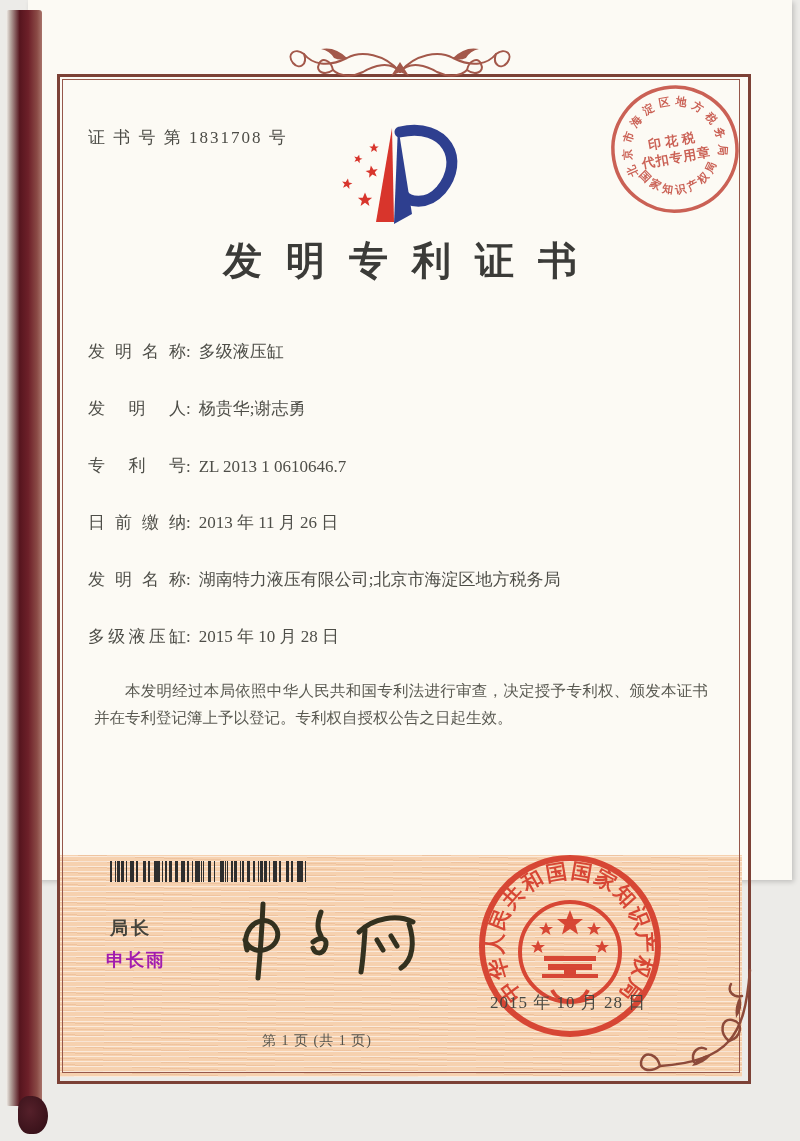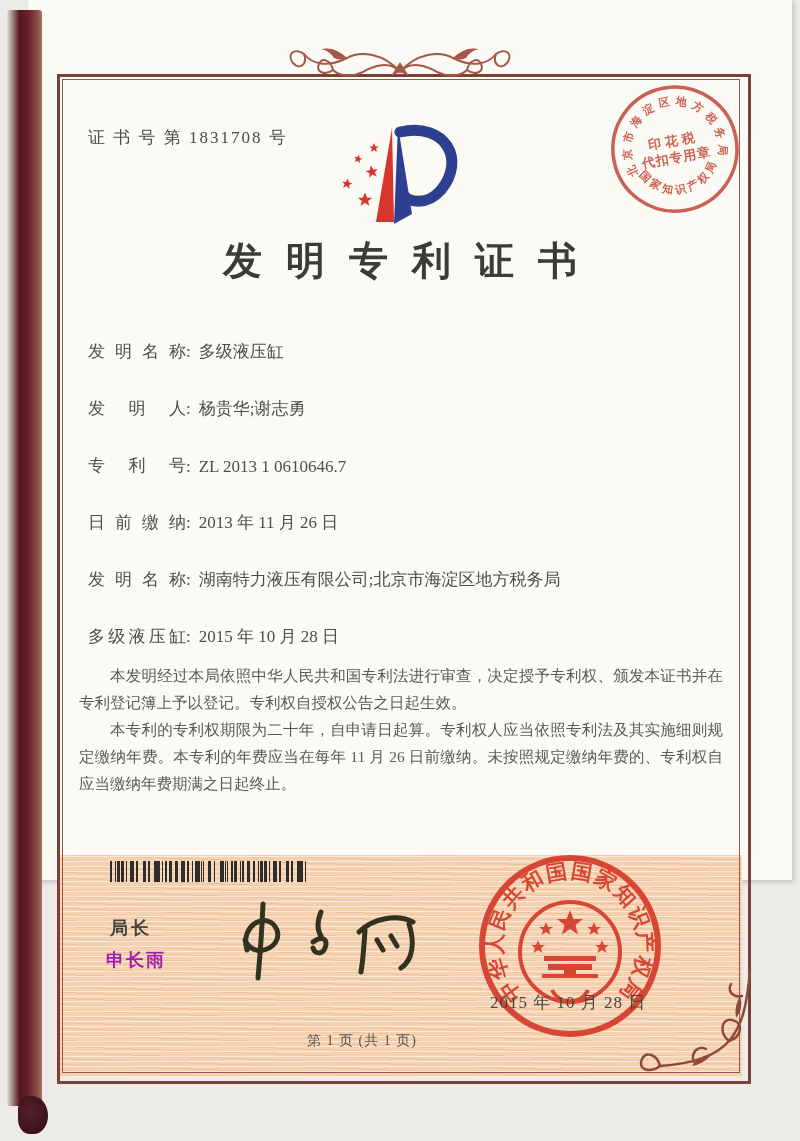--- a/index.html
+++ b/index.html
@@ -58,21 +58,21 @@
   .field-row{position:absolute;left:0;font-size:17px;color:#4e4e48;white-space:nowrap;}
   .field-label{
     display:inline-block;width:98px;text-align:justify;text-align-last:justify;
     vertical-align:bottom;
   }
   .field-colon{margin-right:8px;}
   .paras{
     position:absolute;left:51px;top:662px;width:644px;z-index:3;
     font-size:15.5px;line-height:27px;color:#5a5a52;text-align:justify;
   }
-  .paras p{margin:0;text-indent:2em;}
+  .paras p{margin:15px;text-indent:2em;}
   .barcode{
     position:absolute;left:82px;top:861px;width:198px;height:21px;z-index:3;
     background-image:
       repeating-linear-gradient(90deg,#2e2e2e 0 2px,transparent 2px 5px,#2e2e2e 5px 6px,transparent 6px 11px),
       repeating-linear-gradient(90deg,#2e2e2e 0 1px,transparent 1px 7px,#2e2e2e 7px 10px,transparent 10px 13px);
   }
   .signer-title{
     position:absolute;left:82px;top:916px;z-index:3;
     font-family:"Liberation Sans","DejaVu Sans",sans-serif;
     font-size:18px;font-weight:600;color:#45443c;letter-spacing:3px;
@@ -83,21 +83,21 @@
     font-size:18px;font-weight:600;color:#a21caf;letter-spacing:2px;
   }
   .signature{position:absolute;left:197px;top:898px;z-index:3;}
   .bigseal{position:absolute;left:444px;top:850px;z-index:4;opacity:.93;}
   .grant-date{
     position:absolute;left:462px;top:991px;z-index:5;
     font-size:17px;color:#474740;letter-spacing:1px;white-space:nowrap;
   }
   .page-footer{
     position:absolute;left:234px;top:1032px;width:200px;z-index:3;
-    text-align:center;font-size:14px;color:#55544c;letter-spacing:1px;
+    text-align:left;font-size:14px;color:#55544c;letter-spacing:1px;
   }
   .stamp-center-1{font-size:13px;font-weight:600;}
   .stamp-center-2{font-size:13px;font-weight:600;}
 </style>
 </head>
 <body>
 
 <div class="page">
 
   <div class="peach"></div>
@@ -176,21 +176,20 @@
     <div class="field-row" style="top:4px"><span class="field-label">发明名称</span><span class="field-colon">:</span><span class="field-value">多级液压缸</span></div>
     <div class="field-row" style="top:61px"><span class="field-label">发明人</span><span class="field-colon">:</span><span class="field-value">杨贵华;谢志勇</span></div>
     <div class="field-row" style="top:118px"><span class="field-label">专利号</span><span class="field-colon">:</span><span class="field-value">ZL 2013 1 0610646.7</span></div>
     <div class="field-row" style="top:175px"><span class="field-label">日前缴纳</span><span class="field-colon">:</span><span class="field-value">2013 年 11 月 26 日</span></div>
     <div class="field-row" style="top:232px"><span class="field-label">发明名称</span><span class="field-colon">:</span><span class="field-value">湖南特力液压有限公司;北京市海淀区地方税务局</span></div>
     <div class="field-row" style="top:289px"><span class="field-label">多级液压缸</span><span class="field-colon">:</span><span class="field-value">2015 年 10 月 28 日</span></div>
   </div>
 
   <div class="paras">
     <p>本发明经过本局依照中华人民共和国专利法进行审查，决定授予专利权、颁发本证书并在专利登记簿上予以登记。专利权自授权公告之日起生效。</p>
-    <p>本专利的专利权期限为二十年，自申请日起算。专利权人应当依照专利法及其实施细则规定缴纳年费。本专利的年费应当在每年 11 月 26 日前缴纳。未按照规定缴纳年费的、专利权自应当缴纳年费期满之日起终止。</p>
   </div>
 
   <div class="barcode"></div>
 
   <div class="signer-title">局长</div>
   <div class="signer-name">申长雨</div>
 
   <svg class="signature" width="210" height="85" viewBox="0 0 210 85">
     <g stroke="#33311f" stroke-width="5" fill="none" stroke-linecap="round" stroke-linejoin="round">
       <path d="M22,52 C14,26 44,12 52,32 C58,50 28,62 20,42"></path>

